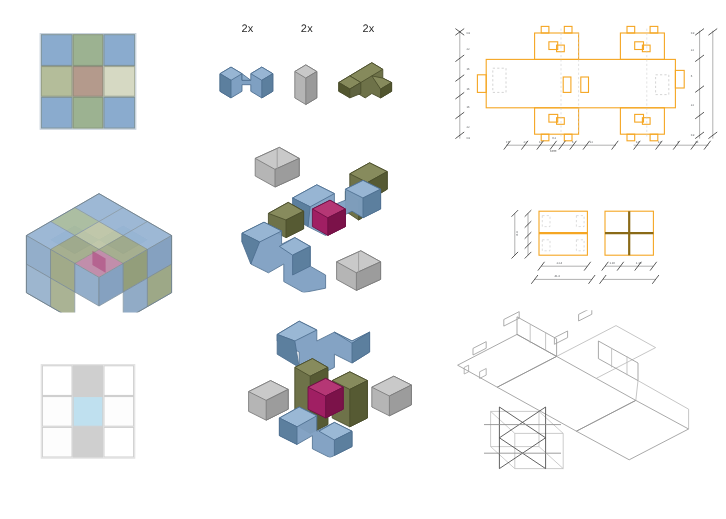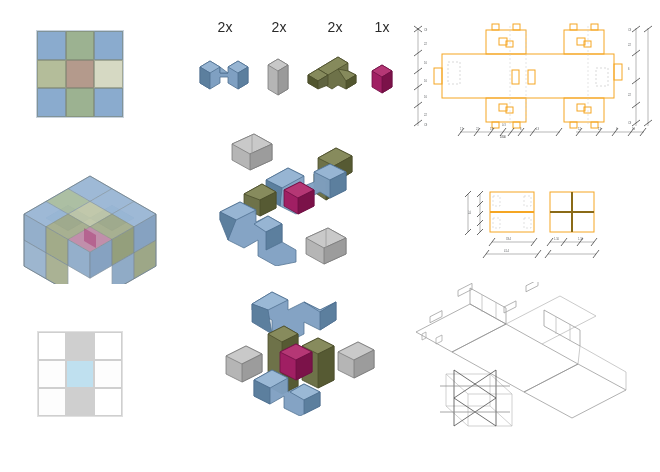--- a/index.html
+++ b/index.html
@@ -27,21 +27,21 @@
   .g-bot{outline:1px solid #e0e0e0;}
 
   
   .isobox{position:relative;width:100%;height:100%;}
   .isobox svg{width:100%;height:100%;display:block;}
 
   
   .legend{position:absolute;left:190px;top:22px;width:205px;height:80px;}
   .legend-item{position:absolute;text-align:center;}
   .legend-count{
-    font-size:14px;color:#2a2a2a;letter-spacing:.2px;
+    font-size:10px;color:#2a2a2a;letter-spacing:.2px;
     line-height:10px;margin-bottom:13px;
   }
   .legend-art{display:block;}
 
   
   .assembly{position:absolute;}
   .assembly svg{display:block;width:100%;height:100%;}
 
   
   .cad{position:absolute;}
@@ -171,30 +171,20 @@
           <path d="M16 24 L26 18 L36 12 L46 18 L36 24 L26 30 Z" fill="#868a5c"></path>
           <path d="M6 30 L16 24 L26 30 L16 36 Z" fill="#868a5c"></path>
           <path d="M36 24 L46 26 L54 30 L44 36 Z" fill="#868a5c"></path>
           <path d="M6 30 L16 36 L16 44 L6 38 Z" fill="#52562f"></path>
           <path d="M44 36 L54 30 L54 38 L44 44 Z" fill="#52562f"></path>
           <path d="M16 36 L26 30 L26 40 L16 44 Z" fill="#5f6340"></path>
         </g>
       </svg>
     </div>
 
-    <div class="legend-item" style="left:172px;top:0;width:40px;">
-      <div class="legend-count">1x</div>
-      <svg class="legend-art" width="40" height="56" viewBox="0 0 40 56">
-        <g stroke="#6e1044" stroke-width=".8" stroke-linejoin="round">
-          <path d="M10 26 L20 20 L30 26 L30 42 L20 48 L10 42 Z" fill="#a01f63"></path>
-          <path d="M10 26 L20 20 L30 26 L20 32 Z" fill="#b53775"></path>
-          <path d="M20 32 L30 26 L30 42 L20 48 Z" fill="#7b1249"></path>
-        </g>
-      </svg>
-    </div>
   </div>
 
   <div class="assembly" style="left:210px;top:128px;width:180px;height:138px;">
     <svg viewBox="0 0 180 138" xmlns="http://www.w3.org/2000/svg">
       <g stroke-linejoin="round" stroke-width=".8">
 
         <g stroke="#7c7c7c">
           <path d="M22 16 L44 6 L62 16 L62 32 L40 42 L22 32 Z" fill="#b5b5b5"></path>
           <path d="M22 16 L44 6 L62 16 L40 26 Z" fill="#c9c9c9"></path>
           <path d="M40 26 L62 16 L62 32 L40 42 Z" fill="#9c9c9c"></path>

